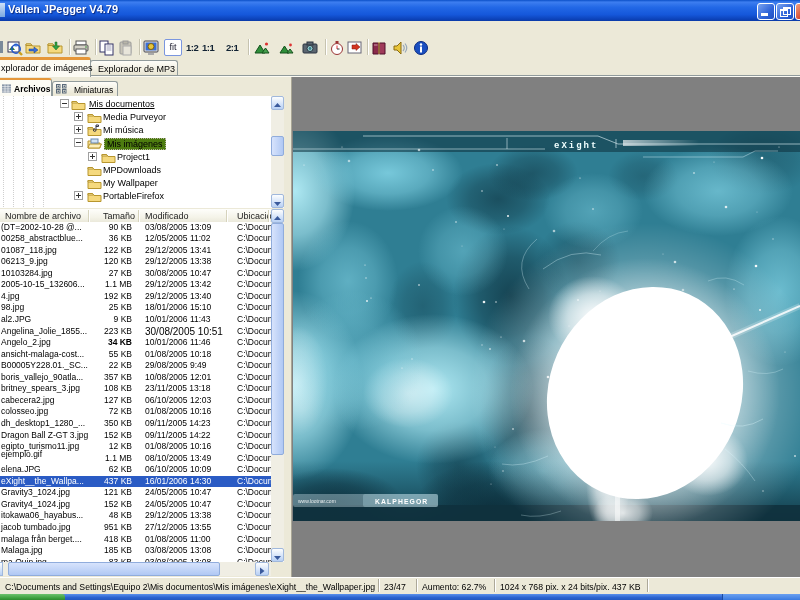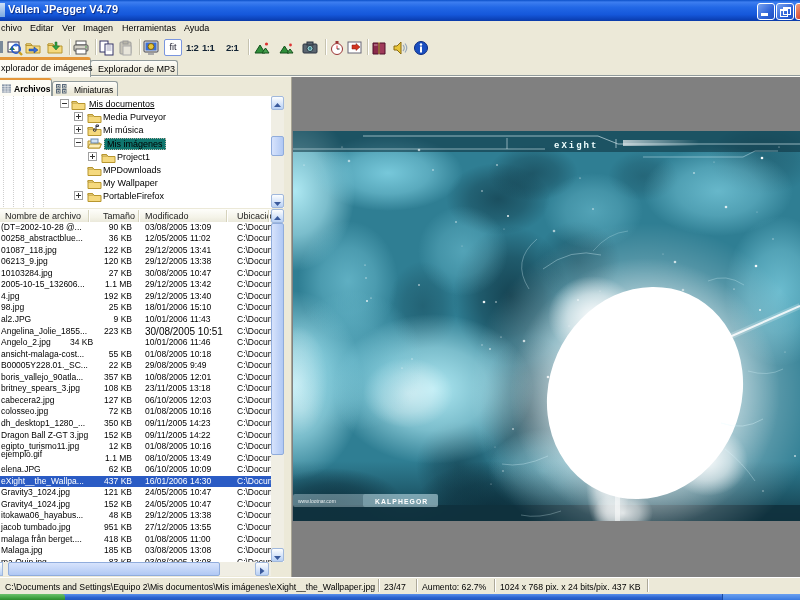--- a/index.html
+++ b/index.html
@@ -21,28 +21,20 @@
       </div>
  <div class="ab" style="left:776px;top:3px;width:16px;height:15px;border-radius:3px;border:1px solid #fff;
   background:linear-gradient(135deg,#7ba4f0,#2e63d8 60%,#1f4fc0);">
    <div class="ab" style="left:3px;top:5px;width:6px;height:5px;border:1px solid #fff;border-top-width:2px;"></div>
    <div class="ab" style="left:6px;top:3px;width:6px;height:5px;border:1px solid #fff;border-top-width:2px;"></div>
  </div>
  <div class="ab" style="left:795px;top:3px;width:16px;height:15px;border-radius:3px;border:1px solid #fff;
   background:linear-gradient(135deg,#f0a080,#d6492f 60%,#b03018);"></div>
 </div>
 
-<div class="ab" style="left:0;top:21px;width:800px;height:16px;background:#ece9d8;">
-<div class="ab txt" style="left:1px;top:2px;font-size:9px;color:#000;">chivo</div>
-<div class="ab txt" style="left:30px;top:2px;font-size:9px;color:#000;">Editar</div>
-<div class="ab txt" style="left:62px;top:2px;font-size:9px;color:#000;">Ver</div>
-<div class="ab txt" style="left:83px;top:2px;font-size:9px;color:#000;">Imagen</div>
-<div class="ab txt" style="left:122px;top:2px;font-size:9px;color:#000;">Herramientas</div>
-<div class="ab txt" style="left:184px;top:2px;font-size:9px;color:#000;">Ayuda</div>
-</div>
 <div class="ab" style="left:0;top:37px;width:800px;height:21px;background:#ece9d8;">
 <div class="ab" style="left:0;top:4px;width:3px;height:12px;background:#7a8a9a;"></div>
 <svg class="ab" style="left:7px;top:3px" width="16" height="16" viewBox="0 0 16 16">
         <rect x="1" y="2" width="11" height="10" fill="#fff" stroke="#335"></rect>
         <path d="M2 10 L5 6 L8 10 Z" fill="#2a7d37"></path>
         <circle cx="9" cy="5" r="2" fill="#8fb8e8"></circle>
         <circle cx="9" cy="9" r="4.2" fill="none" stroke="#2255cc" stroke-width="1.6"></circle>
         <line x1="12" y1="12" x2="15" y2="15" stroke="#caa021" stroke-width="2.4"></line>
       </svg>
 <svg class="ab" style="left:25px;top:3px" width="16" height="16" viewBox="0 0 16 16">
@@ -218,21 +210,21 @@
       </svg>
 <div class="ab txt" style="left:103px;top:29px;font-size:9px;color:#000;">Mi música</div>
 <div class="ab" style="left:74px;top:42px;width:7px;height:7px;background:#fff;border:1px solid #a0a0a0;">
         <div class="ab" style="left:1px;top:3px;width:5px;height:1px;background:#333;"></div>
       </div>
 <svg class="ab" style="left:87px;top:40px" width="15" height="14" viewBox="0 0 15 14">
         <path d="M1 5 L5 5 L6.5 7 L13 7 L13 12 L1 12 Z" fill="#f8e39a" stroke="#b8962e"></path>
         <path d="M2.5 8 L14.5 8 L12.5 12 L1 12 Z" fill="#fdf0bb" stroke="#b8962e"></path>
         <rect x="4" y="3" width="7" height="4" fill="#cfe2f4" stroke="#6a8ab0"></rect>
       </svg>
-<div class="ab txt" style="left:104px;top:42px;font-size:9px;color:#000;background:#0f766e;border:1px dotted #b5b2a4;padding:0 2px;">Mis imágenes</div>
+<div class="ab txt" style="left:104px;top:42px;font-size:9px;color:#000;background:#4d7c0f;border:1px dotted #b5b2a4;padding:0 2px;">Mis imágenes</div>
 <div class="ab" style="left:88px;top:56px;width:7px;height:7px;background:#fff;border:1px solid #a0a0a0;">
         <div class="ab" style="left:1px;top:3px;width:5px;height:1px;background:#333;"></div>
         <div class="ab" style="left:3px;top:1px;width:1px;height:5px;background:#333;"></div>
       </div>
 <svg class="ab" style="left:101px;top:54px" width="15" height="14" viewBox="0 0 15 14">
         <path d="M1 4.5 L5.5 4.5 L7 6.5 L14 6.5 L14 12.5 L1 12.5 Z" fill="#f5d97e" stroke="#b8962e"></path>
         <path d="M1 4.5 L5.5 4.5 L6.5 6 L1 6 Z" fill="#fdf0bb" stroke="#b8962e"></path>
       </svg>
 <div class="ab txt" style="left:117px;top:56px;font-size:9px;color:#000;">Project1</div>
 <svg class="ab" style="left:87px;top:67px" width="15" height="14" viewBox="0 0 15 14">
@@ -316,21 +308,21 @@
 <div class="ab txt" style="left:237px;top:81.4px;line-height:9px;font-size:8.5px;color:#000;">C:\Docum</div>
 <div class="ab txt" style="left:1px;top:93.0px;line-height:9px;font-size:8.5px;color:#000;">al2.JPG</div>
 <div class="ab txt" style="left:70px;top:93.0px;line-height:9px;width:62px;text-align:right;font-size:8.5px;color:#000;">9 KB</div>
 <div class="ab txt" style="left:145px;top:93.0px;line-height:9px;font-size:8.5px;color:#000;">10/01/2006 11:43</div>
 <div class="ab txt" style="left:237px;top:93.0px;line-height:9px;font-size:8.5px;color:#000;">C:\Docum</div>
 <div class="ab txt" style="left:1px;top:104.5px;line-height:9px;font-size:8.5px;color:#000;">Angelina_Jolie_1855...</div>
 <div class="ab txt" style="left:70px;top:104.5px;line-height:9px;width:62px;text-align:right;font-size:8.5px;color:#000;">223 KB</div>
 <div class="ab txt" style="left:145px;top:104.5px;line-height:9px;font-size:10px;color:#000;">30/08/2005 10:51</div>
 <div class="ab txt" style="left:237px;top:104.5px;line-height:9px;font-size:8.5px;color:#000;">C:\Docum</div>
 <div class="ab txt" style="left:1px;top:116.1px;line-height:9px;font-size:8.5px;color:#000;">Angelo_2.jpg</div>
-<div class="ab txt" style="left:70px;top:116.1px;line-height:9px;width:62px;text-align:left;font-size:8.5px;color:#000;">34 KB</div>
+<div class="ab txt" style="left:70px;top:116.1px;line-height:9px;width:62px;text-align:right;font-size:8.5px;color:#000;font-weight:bold;">34 KB</div>
 <div class="ab txt" style="left:145px;top:116.1px;line-height:9px;font-size:8.5px;color:#000;">10/01/2006 11:46</div>
 <div class="ab txt" style="left:237px;top:116.1px;line-height:9px;font-size:8.5px;color:#000;">C:\Docum</div>
 <div class="ab txt" style="left:1px;top:127.6px;line-height:9px;font-size:8.5px;color:#000;">ansicht-malaga-cost...</div>
 <div class="ab txt" style="left:70px;top:127.6px;line-height:9px;width:62px;text-align:right;font-size:8.5px;color:#000;">55 KB</div>
 <div class="ab txt" style="left:145px;top:127.6px;line-height:9px;font-size:8.5px;color:#000;">01/08/2005 10:18</div>
 <div class="ab txt" style="left:237px;top:127.6px;line-height:9px;font-size:8.5px;color:#000;">C:\Docum</div>
 <div class="ab txt" style="left:1px;top:139.2px;line-height:9px;font-size:8.5px;color:#000;">B00005Y228.01._SC...</div>
 <div class="ab txt" style="left:70px;top:139.2px;line-height:9px;width:62px;text-align:right;font-size:8.5px;color:#000;">22 KB</div>
 <div class="ab txt" style="left:145px;top:139.2px;line-height:9px;font-size:8.5px;color:#000;">29/08/2005 9:49</div>
 <div class="ab txt" style="left:237px;top:139.2px;line-height:9px;font-size:8.5px;color:#000;">C:\Docum</div>

